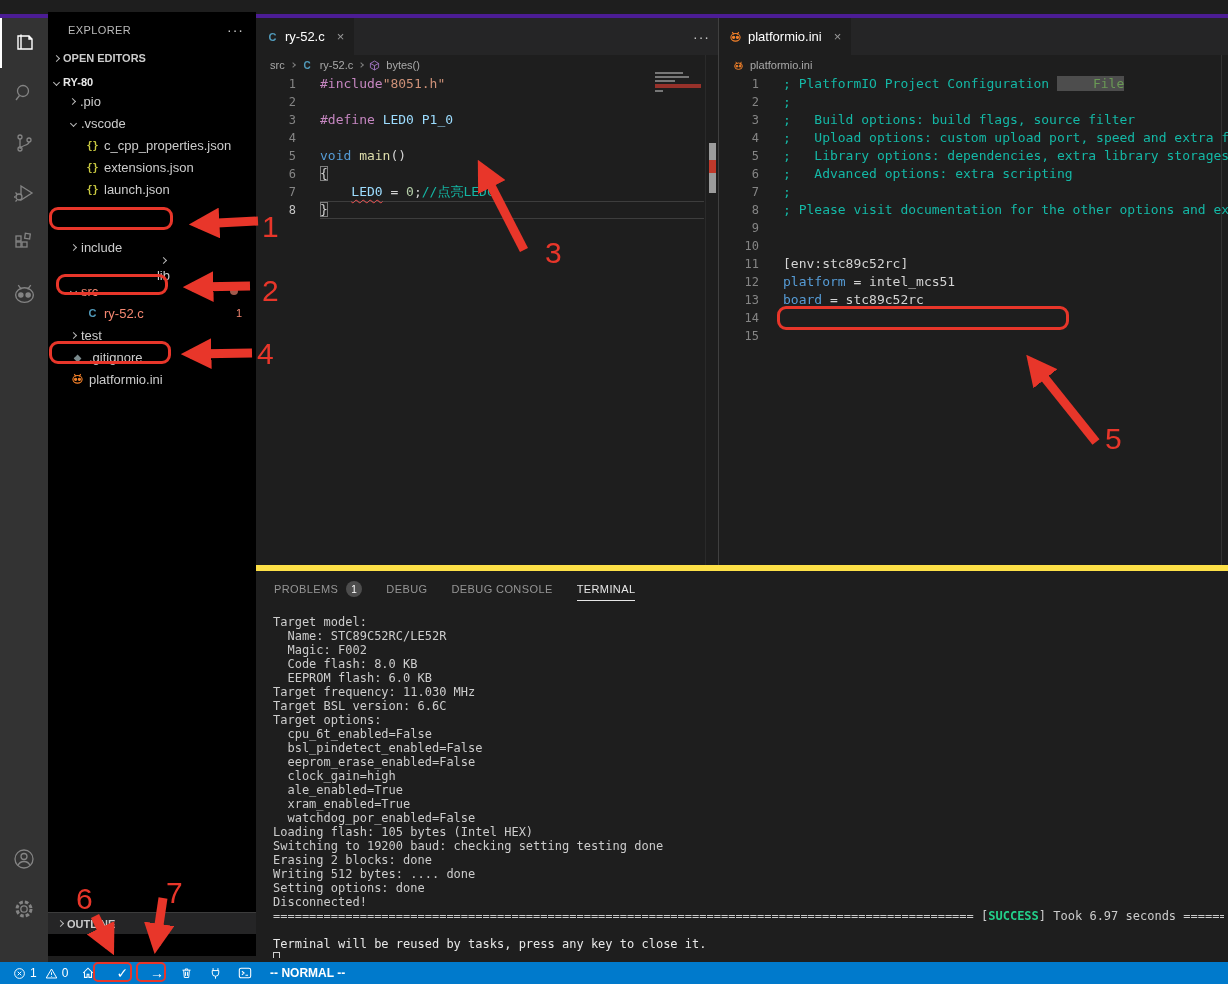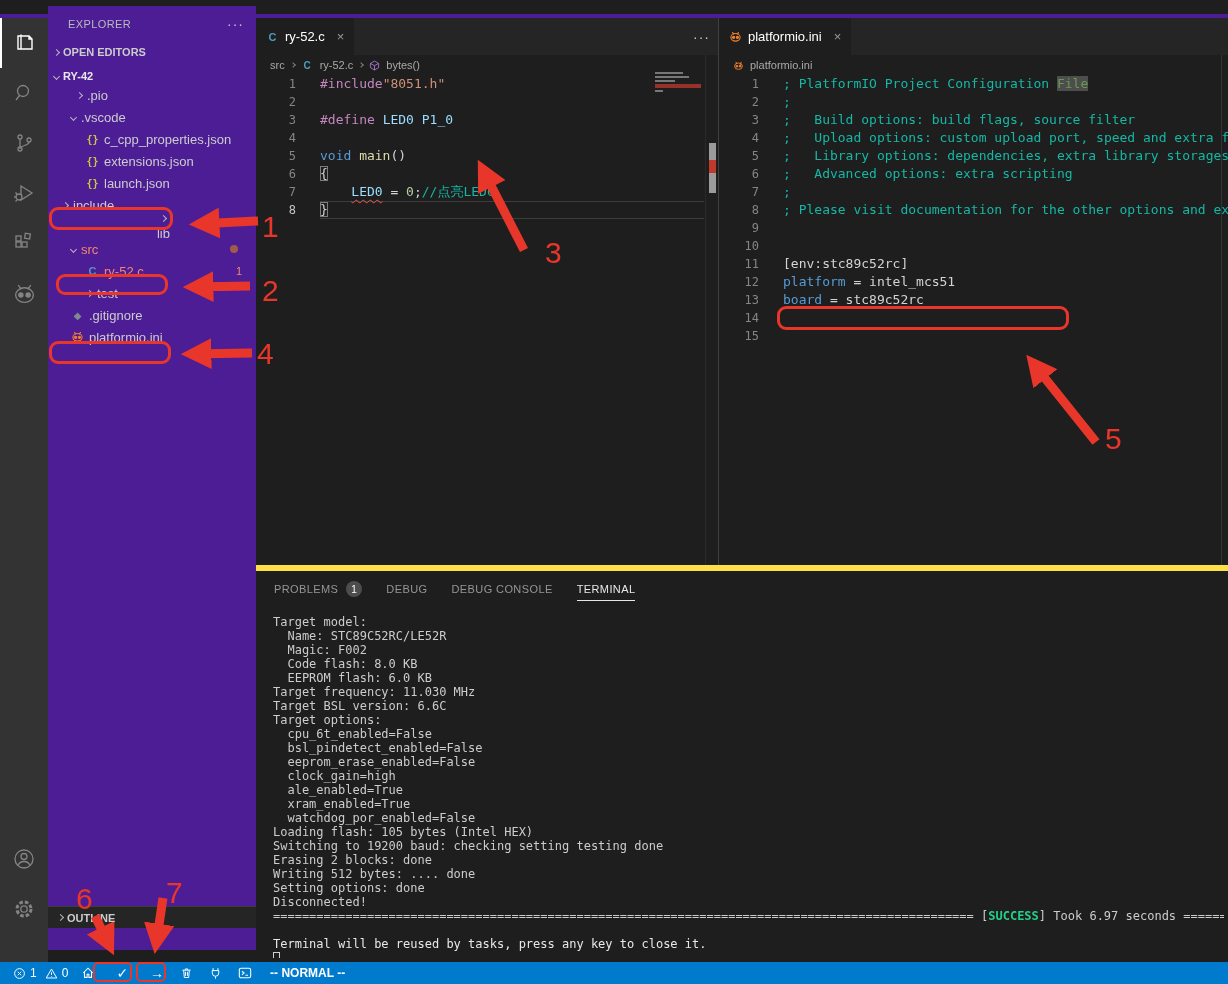--- a/index.html
+++ b/index.html
@@ -15,21 +15,21 @@
   #titlebar .title { position:absolute; left:0; right:0; text-align:center; color:#9b9b9b; font-size:12px; }
 
   
   #activitybar { position:absolute; left:0; top:18px; width:48px; height:944px; background:#333333; }
   .ab-item { width:48px; height:50px; display:flex; align-items:center; justify-content:center; color:#848484; }
   .ab-item.active { color:#ffffff; border-left:2px solid #fff; }
   .ab-item svg { stroke:currentColor; fill:none; stroke-width:1.3; }
   .ab-bottom { position:absolute; bottom:28px; left:0; }
 
   
-  #sidebar { position:absolute; left:48px; top:6px; width:208px; height:944px; background:#4c1d95; color:#cccccc; }
+  #sidebar { position:absolute; left:48px; top:12px; width:208px; height:944px; background:#000000; color:#cccccc; }
   #sb-header { height:35px; display:flex; align-items:center; padding:0 12px 0 20px; }
   #sb-header .t { font-size:11px; letter-spacing:.4px; color:#bbbbbb; flex:1; }
   .dots { color:#c5c5c5; font-size:14px; letter-spacing:1px; }
   .sec-row { height:22px; display:flex; align-items:center; font-weight:bold; font-size:11px; color:#cccccc; padding-left:4px; gap:4px; }
   #outline-row { position:absolute; left:0; bottom:22px; width:208px; border-top:1px solid #3c3c3c; background:#252526; }
   .chev { width:5px; height:5px; border-right:1.4px solid #b8b8b8; border-bottom:1.4px solid #b8b8b8; display:inline-block; flex:none; }
   .chev.r { transform:rotate(-45deg); }
   .chev.d { transform:rotate(45deg); }
   #tree { position:absolute; top:78px; left:0; width:208px; }
   .trow { height:22px; display:flex; align-items:center; font-size:13px; gap:5px; position:relative; cursor:default; }
@@ -59,21 +59,21 @@
   .cl .gut { width:40px; text-align:right; color:#858585; flex:none; font-size:12px; }
   .cl .ct { padding-left:24px; white-space:pre; }
   .cl.cur .gut { color:#c6c6c6; }
   .curline { position:absolute; left:64px; right:14px; top:0; height:18px;
      border-top:1px solid rgba(255,255,255,.14); border-bottom:1px solid rgba(255,255,255,.14); }
   .s-kw{color:#C586C0} .s-str{color:#CE9178} .s-id{color:#9CDCFE} .s-ty{color:#569CD6}
   .s-fn{color:#DCDCAA} .s-nu{color:#B5CEA8} .s-co{color:#14b8a6} .s-pl{color:#D4D4D4}
   .s-ky{color:#569CD6}
   .s-lk{color:#6A9955; text-decoration:underline;}
   .s-err{color:#9CDCFE; text-decoration:underline; text-decoration-style:wavy; text-decoration-color:#f14c4c; text-decoration-thickness:1px; text-underline-offset:3px;}
-  .s-cohl{color:#6A9955; background:#4d4d4d;}
+  .s-cohl{color:#6A9955; background:#4d4d4d;padding-left:36px;}
   .s-br{color:#d4d4d4; outline:1px solid #7d7d7d; outline-offset:-1px;}
   
   #minimap { position:absolute; left:399px; top:54px; width:46px; }
   .mmrow { height:2px; margin-bottom:2px; background:#777; }
   #ovl-left { position:absolute; right:0; top:37px; bottom:0; width:13px; border-left:1px solid #2a2a2a; }
   .ovm { position:absolute; left:3px; width:7px; }
   #ovl-right { position:absolute; right:0; top:37px; bottom:0; width:7px; border-left:1px solid #333; }
 
   
   #panel { position:absolute; left:256px; top:565px; width:972px; height:397px; background:#1e1e1e; border-top:6px solid #fde047; }
@@ -180,62 +180,62 @@
     <div id="sb-header">
       <span class="t">EXPLORER</span>
       <span class="dots">···</span>
     </div>
     <div class="sec-row" style="padding-left:6px;">
       <span class="chev r"></span>
       <span>OPEN EDITORS</span>
     </div>
     <div class="sec-row root-row" style="padding-left:6px; margin-top:2px;">
       <span class="chev d"></span>
-      <span>RY-42</span>
+      <span>RY-80</span>
     </div>
     <div id="tree">
-        <div class="trow" style="padding-left: 29px;">
+        <div class="trow" style="padding-left: 22px;">
           <span class="chev r"></span>
           <span class="lbl">.pio</span>
         </div>
         <div class="trow" style="padding-left: 23px;">
           <span class="chev d"></span>
           <span class="lbl">.vscode</span>
         </div>
         <div class="trow" style="padding-left: 38px;">
           <span class="ficon json">{}</span>
           <span class="lbl">c_cpp_properties.json</span>
         </div>
         <div class="trow" style="padding-left: 38px;">
           <span class="ficon json">{}</span>
           <span class="lbl">extensions.json</span>
         </div>
         <div class="trow" style="padding-left: 38px;">
           <span class="ficon json">{}</span>
           <span class="lbl">launch.json</span>
         </div>
-        <div class="trow" style="padding-left: 15px;">
+        <div class="trow" style="padding-left: 23px; margin-top: 36px;">
           <span class="chev r"></span>
           <span class="lbl">include</span>
         </div>
         <div class="trow" style="padding-left: 23px; flex-direction: column;">
           <span class="chev r"></span>
           <span class="lbl">lib</span>
         </div>
         <div class="trow err" style="padding-left: 23px;">
           <span class="chev d"></span>
           <span class="lbl">src</span>
           <span class="dotmod"></span>
         </div>
         <div class="trow err" style="padding-left: 38px;">
           <span class="ficon c">C</span>
           <span class="lbl">ry-52.c</span>
           <span class="badge1">1</span>
         </div>
-        <div class="trow" style="padding-left: 23px; margin-left: 16px;">
+        <div class="trow" style="padding-left: 23px;">
           <span class="chev r"></span>
           <span class="lbl">test</span>
         </div>
         <div class="trow" style="padding-left: 23px;">
           <span class="ficon git">◆</span>
           <span class="lbl">.gitignore</span>
         </div>
         <div class="trow" style="padding-left: 23px;">
           <span class="ficon"><svg width="13" height="13" viewBox="0 0 24 24">
               <g stroke="#f5822a" fill="none" stroke-width="2">

